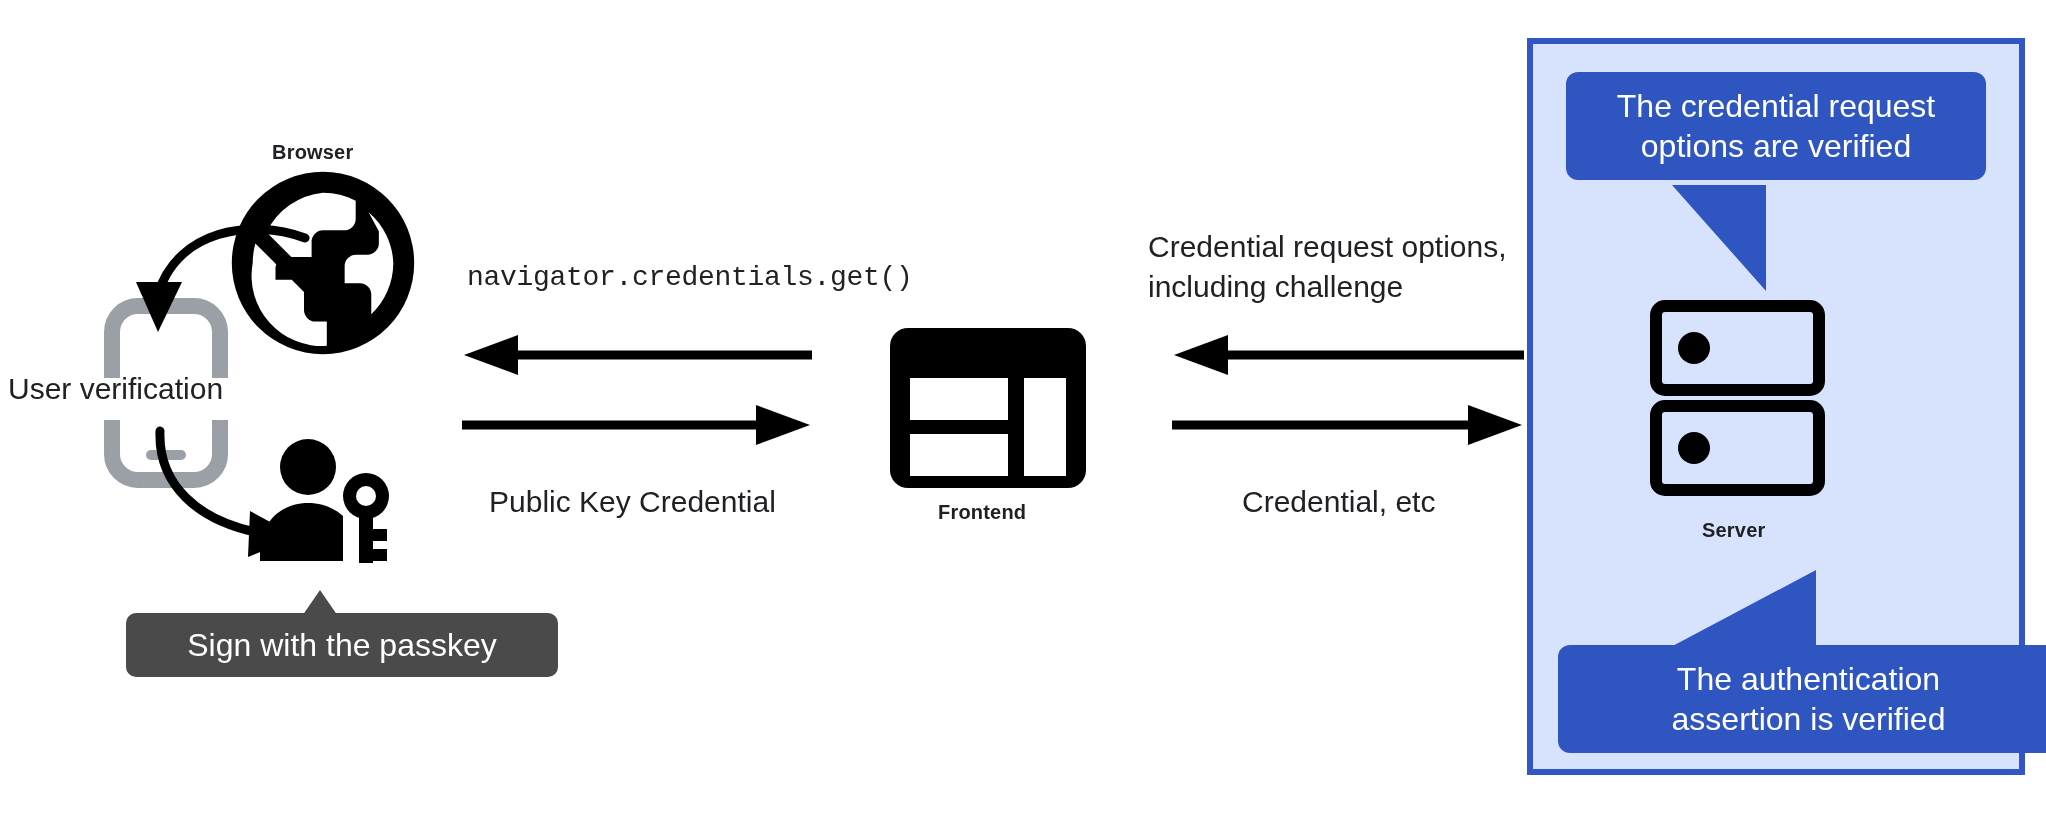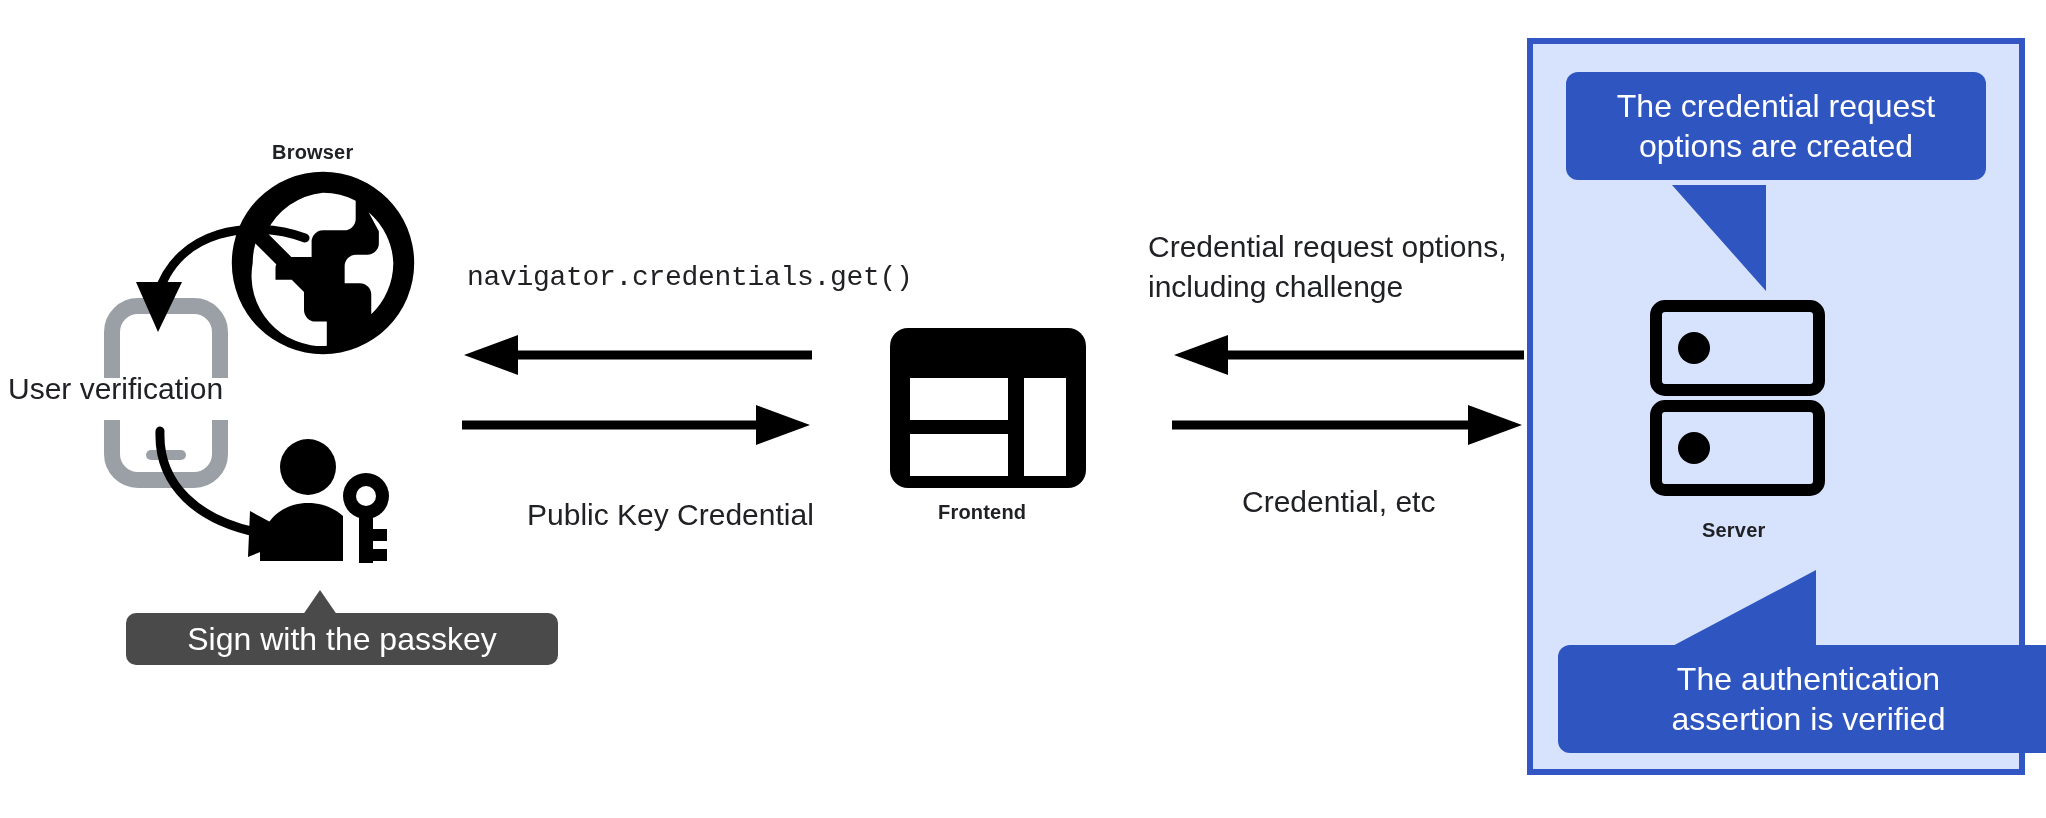--- a/index.html
+++ b/index.html
@@ -130,39 +130,39 @@
       <rect x="57.5" y="46" width="7" height="6" fill="#000000"></rect>
       <rect x="57.5" y="56" width="7" height="6" fill="#000000"></rect>
     </svg>
   </div>
 
   <div class="callout-tail" style="left:264px; top:588px;">
     <svg width="112" height="34" viewBox="0 0 112 34">
       <path d="M34 34 L56 2 L78 34 Z" fill="#4a4a4a"></path>
     </svg>
   </div>
-  <div class="callout callout-dark" style="left:126px; top:613px; width:432px; height:52px;">Sign with the passkey</div>
+  <div class="callout callout-dark" style="left:126px; top:613px; width:432px; height:64px;">Sign with the passkey</div>
 
   <div class="lbl lbl-mono" style="left:467px; top:260px;">navigator.credentials.get()</div>
 
   <div class="icon" style="left:462px; top:335px;">
     <svg width="350" height="40" viewBox="0 0 350 40">
       <line x1="48" y1="20" x2="350" y2="20" stroke="#000000" stroke-width="9"></line>
       <path d="M2 20 L56 0 L56 40 Z" fill="#000000"></path>
     </svg>
   </div>
 
   <div class="icon" style="left:462px; top:405px;">
     <svg width="350" height="40" viewBox="0 0 350 40">
       <line x1="0" y1="20" x2="302" y2="20" stroke="#000000" stroke-width="9"></line>
       <path d="M348 20 L294 0 L294 40 Z" fill="#000000"></path>
     </svg>
   </div>
 
-  <div class="lbl" style="left:489px; top:496px;margin-left:38px;">Public Key Credential</div>
+  <div class="lbl" style="left:489px; top:483px;">Public Key Credential</div>
 
   <div class="icon" style="left:890px; top:328px;">
     <svg width="196" height="160" viewBox="0 0 98 80">
       <rect x="0" y="0" width="98" height="80" rx="9" ry="9" fill="#000000"></rect>
       <rect x="10" y="25" width="49" height="21" fill="#ffffff"></rect>
       <rect x="10" y="53" width="49" height="21" fill="#ffffff"></rect>
       <rect x="67" y="25" width="21" height="49" fill="#ffffff"></rect>
     </svg>
   </div>
   <div class="lbl lbl-bold" style="left:938px; top:500px;">Frontend</div>
@@ -186,21 +186,21 @@
 
   <div class="lbl" style="left:1242px; top:483px;">Credential, etc</div>
 
   <div class="callout-tail" style="left:1640px; top:185px;">
     <svg width="200" height="110" viewBox="0 0 200 110">
       <path d="M32 0 L126 0 L126 106 Z" fill="#2f55c0"></path>
     </svg>
   </div>
   <div class="callout callout-blue" style="left:1566px; top:72px; width:420px; height:108px; flex-direction:column;">
     <span>The credential request</span>
-    <span>options are created</span>
+    <span>options are verified</span>
   </div>
 
   <div class="icon" style="left:1650px; top:300px;">
     <svg width="175" height="196" viewBox="0 0 175 196">
       <rect x="6" y="6" width="163" height="84" rx="9" ry="9" fill="#d7e3fc" stroke="#000000" stroke-width="12"></rect>
       <circle cx="44" cy="48" r="16" fill="#000000"></circle>
       <rect x="6" y="106" width="163" height="84" rx="9" ry="9" fill="#d7e3fc" stroke="#000000" stroke-width="12"></rect>
       <circle cx="44" cy="148" r="16" fill="#000000"></circle>
     </svg>
   </div>

